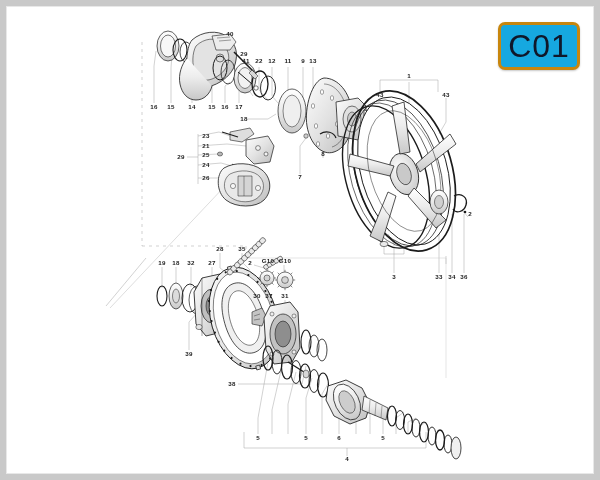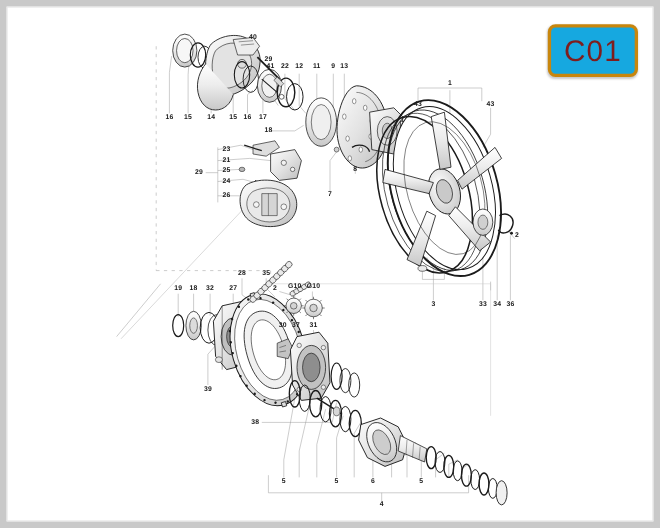--- a/index.html
+++ b/index.html
@@ -38,22 +38,22 @@
     right:14px;top:16px;
     width:82px;height:48px;
     background:#16a8e0;
     border:3px solid #c8860d;
     border-radius:7px;
     box-sizing:border-box;
     display:flex;align-items:center;justify-content:center;
     box-shadow:0 1px 2px rgba(0,0,0,.22);
   }
   #badge span{
-    color:#7f1d1d;
-    font-size:27px;
+    color:#0f172a;
+    font-size:32px;
     font-weight:400;
     letter-spacing:1px;
     font-family:"Liberation Sans", sans-serif;
   }
 </style>
 </head>
 <body>
 
 <div id="frame">
   <div id="stage">

